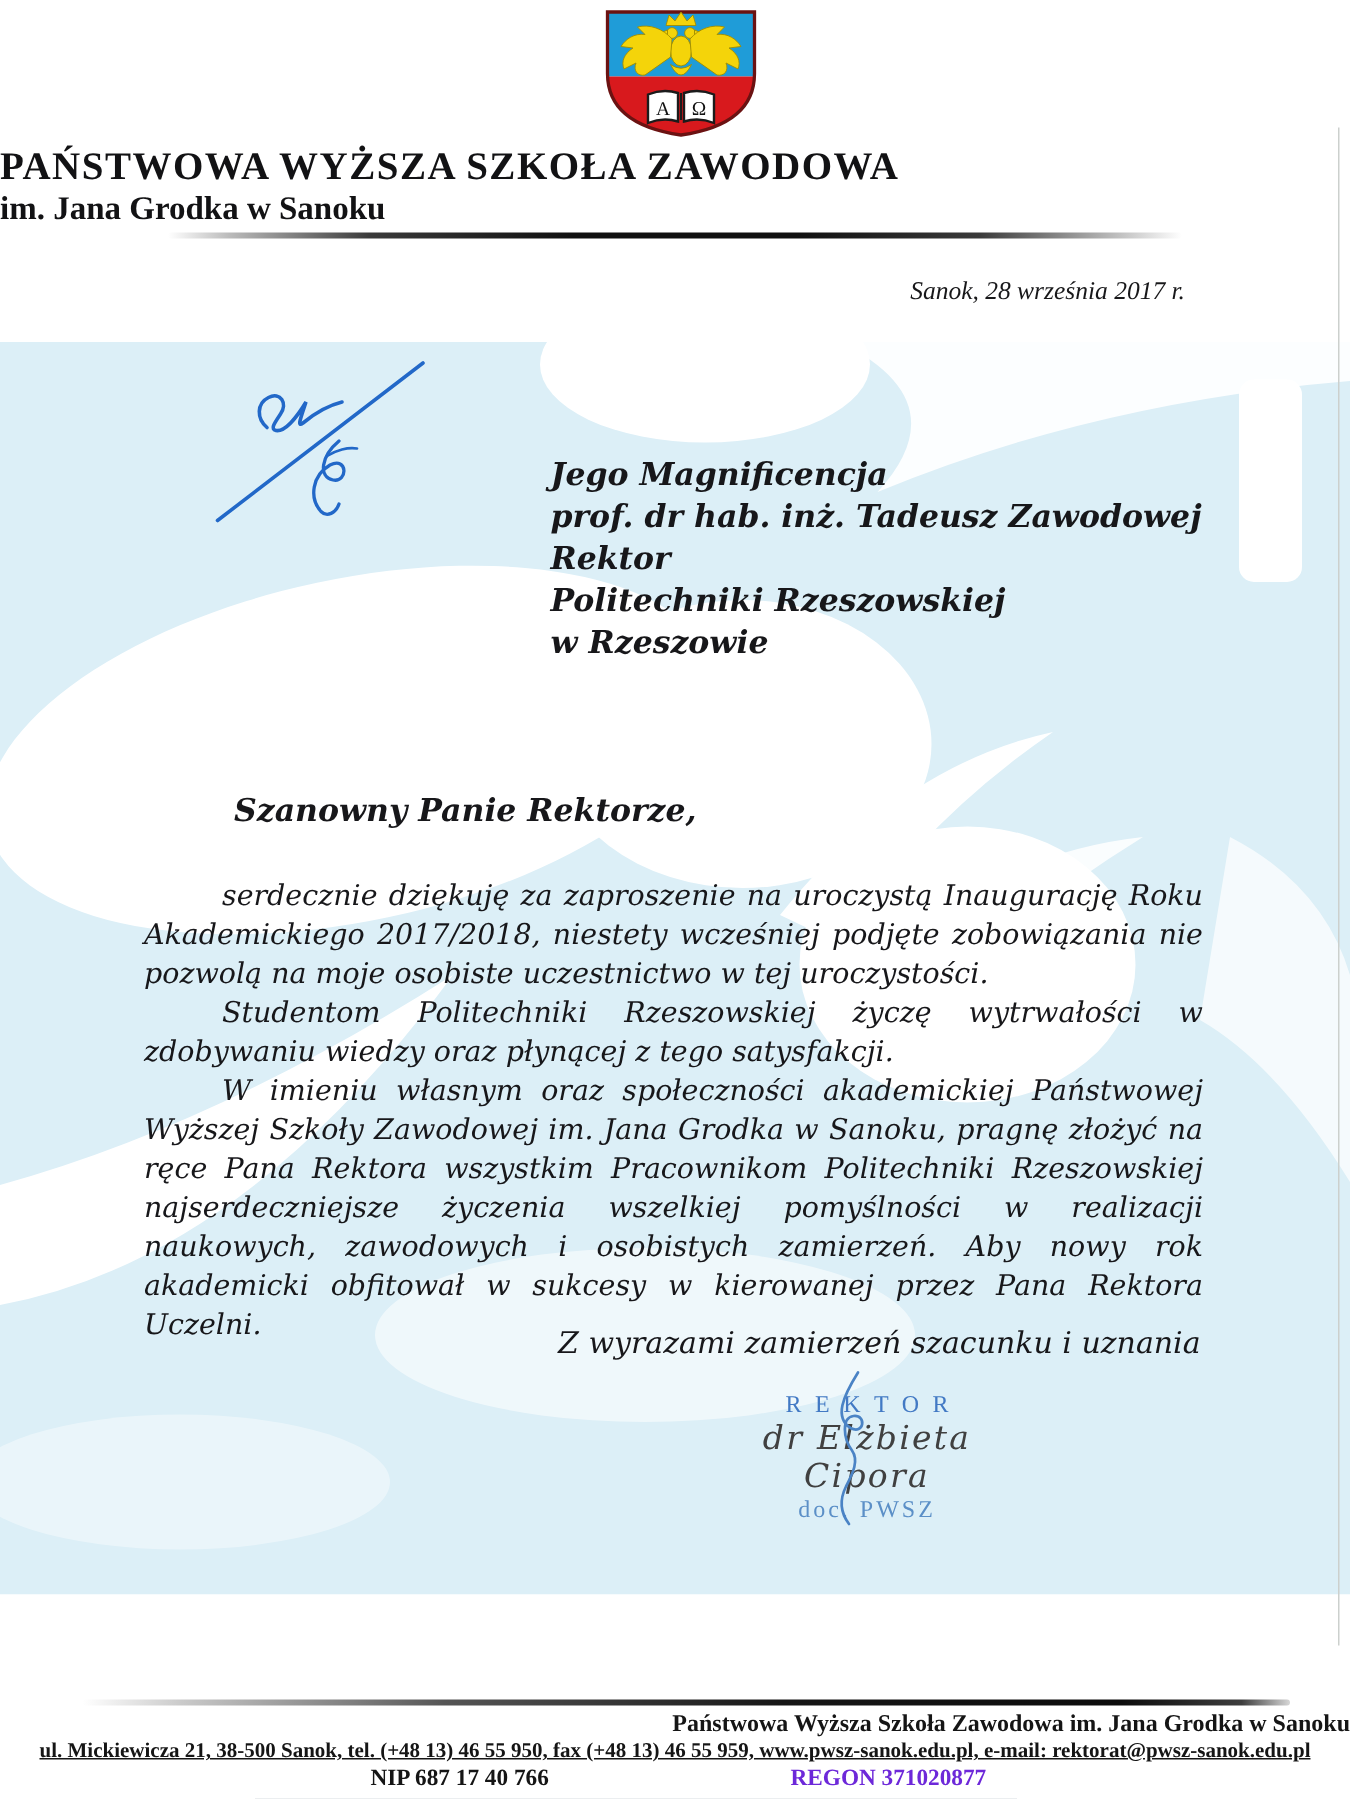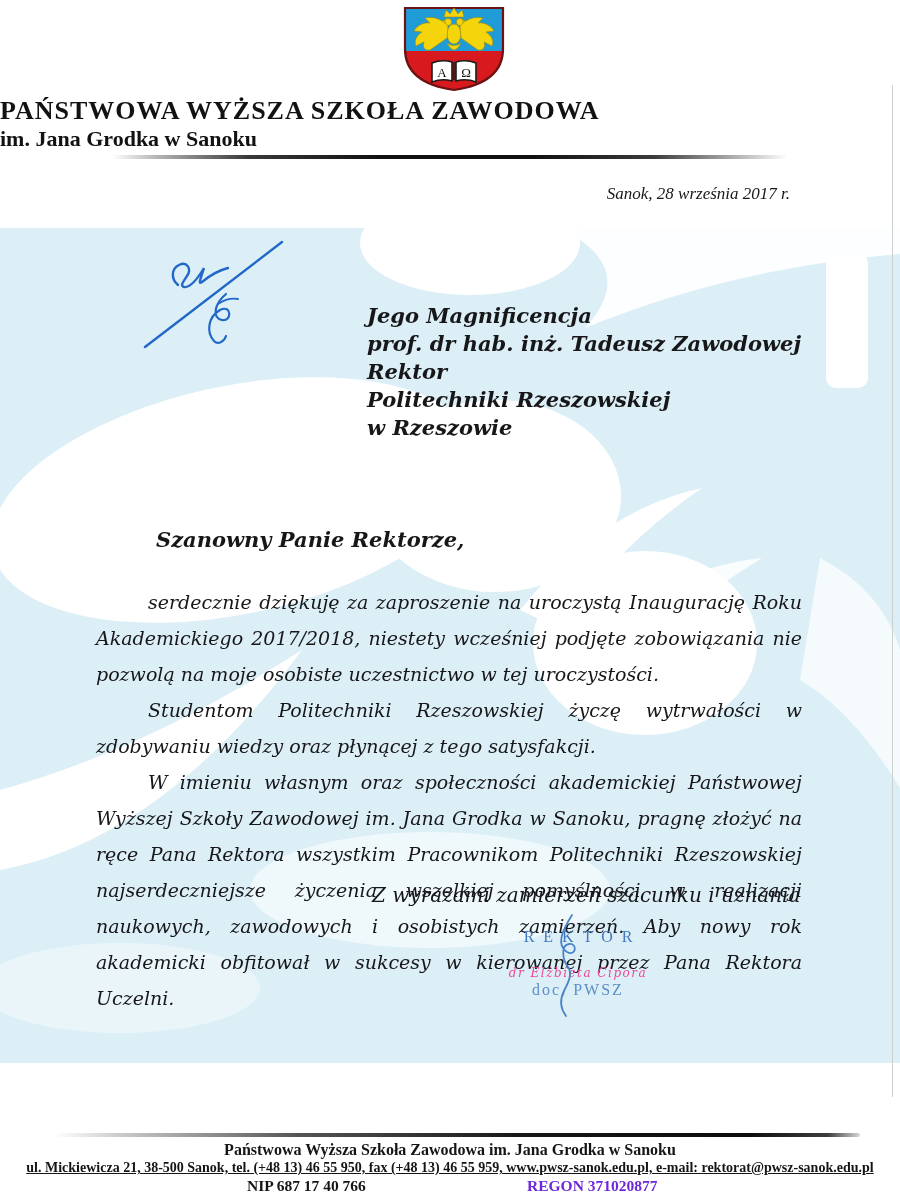--- a/index.html
+++ b/index.html
@@ -28,40 +28,40 @@
   .date-line{
     top:184px;right:110px;font-style:italic;font-size:17px;color:#18181a;
     font-family:Liberation Serif, serif;
   }
 
   
   .script{font-family:"DejaVu Serif", serif;font-style:italic;color:#17171a;}
   .addressee{left:355px;top:302px;font-size:21px;font-weight:bold;line-height:28px;margin-left:12px;}
   .salutation{left:156px;top:527px;font-size:21px;font-weight:bold;}
   .body-text{
-    left:96px;top:584px;width:706px;font-size:19px;line-height:36px;
+    left:96px;top:584px;width:706px;font-size:19px;line-height:26px;
     text-align:justify;
   }
   .body-text p{margin:0;text-indent:52px;}
   .closing{left:372px;top:883px;font-size:20px;}
 
   
   .stamp{left:467px;top:928px;width:222px;text-align:center;color:#4a83c5;}
   .stamp-title{font-size:16px;letter-spacing:9px;padding-left:9px;color:#4279c4;}
-  .stamp-name{margin-top:20px;font-family:"DejaVu Serif", serif;font-style:italic;
-    font-size:12px;letter-spacing:1.5px;color:#ec4899;}
+  .stamp-name{margin-top:1px;font-family:"DejaVu Serif", serif;font-style:italic;
+    font-size:22px;letter-spacing:1.5px;color:#404040;}
   .stamp-degree{margin-top:1px;font-size:16px;letter-spacing:2px;color:#5b8fc7;text-align:center;}
 
   
   .rule-bottom{
     left:55px;top:1133px;width:805px;height:4px;border-radius:2px;
     background:linear-gradient(90deg,rgba(130,130,130,0) 0%,rgba(140,140,140,.45) 8%,
       #555 30%,#161616 58%,#0c0c0c 86%,#3d3d3d 96%,rgba(120,120,120,.3) 100%);
   }
-  .footer-line1{left:0;right:0;top:1141px;text-align:center;font-weight:bold;font-size:16px;color:#151515;}
+  .footer-line1{left:0;right:0;top:1141px;text-align:right;font-weight:bold;font-size:16px;color:#151515;}
   .footer-line2{left:0;right:0;top:1160px;text-align:center;font-weight:bold;font-size:14px;
     white-space:nowrap;color:#151515;text-decoration:underline;}
   .footer-nip{left:247px;top:1177px;font-weight:bold;font-size:15.5px;color:#151515;}
   .footer-regon{left:527px;top:1177px;font-weight:bold;font-size:15.5px;color:#6d28d9;}
 
   .scan-edge{left:892px;top:85px;width:1px;height:1012px;background:#ccd0cd;}
 </style>
 </head>
 <body>
 

